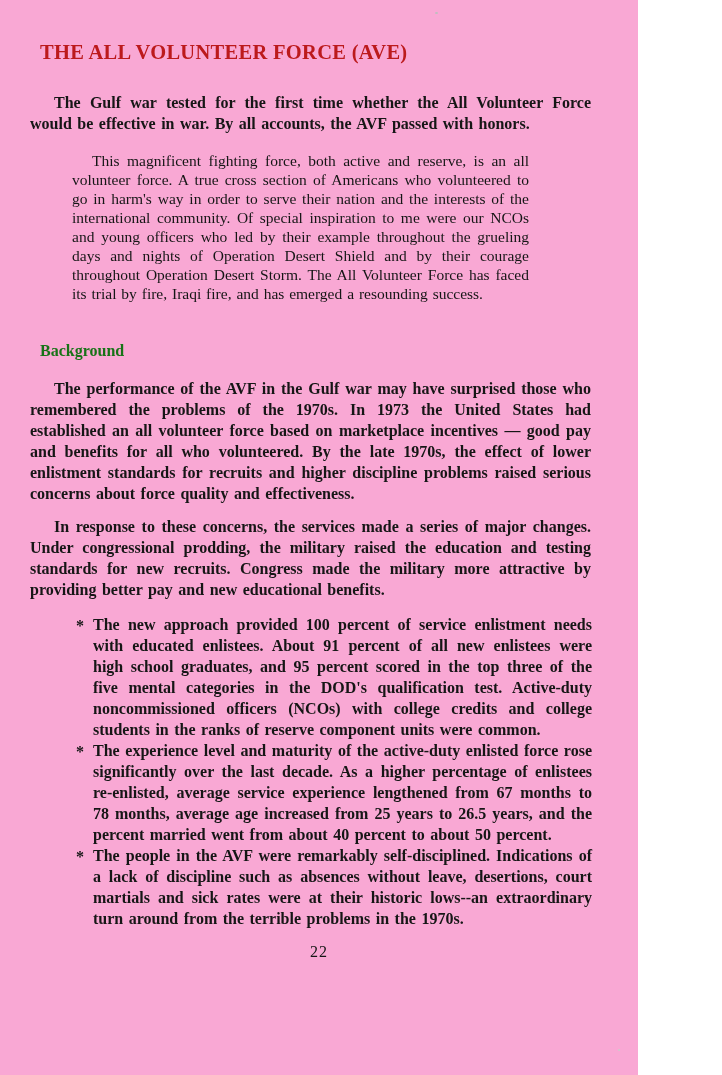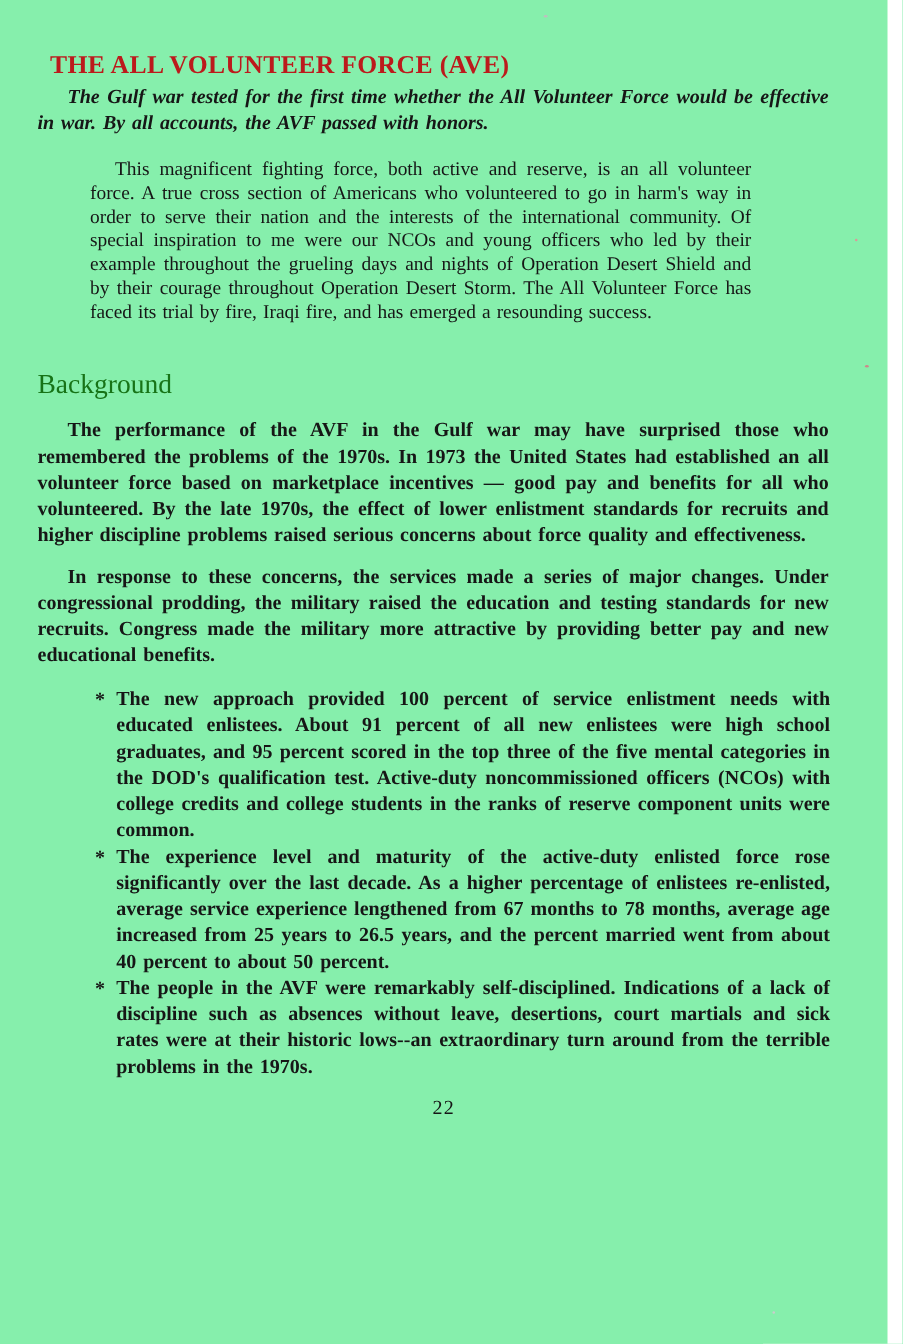--- a/index.html
+++ b/index.html
@@ -1,22 +1,22 @@
 <!DOCTYPE html>
 <html><head>
 <meta charset="utf-8">
 <style>
   html, body { margin: 0; padding: 0; }
   body { width: 722px; height: 1075px; background: #ffffff; }
 
   .sheet {
     position: relative;
-    width: 710px;
+    width: 638px;
     height: 1075px;
-    background: #86efac;
+    background: #f9a8d4;
     overflow: hidden;
     font-family: "Liberation Serif", "DejaVu Serif", serif;
     font-weight: bold;
     color: #161616;
   }
 
   .doc-title {
     margin: 41px 46px 0 40px;
     font-size: 20.5px;
     line-height: 22px;
@@ -25,38 +25,38 @@
   }
 
   .para {
     margin: 0 47px 0 30px;
     font-size: 16px;
     line-height: 21px;
     text-align: justify;
     text-indent: 24px;
     word-spacing: 1.5px;
   }
-  .para.p1 { margin-top: 4px; font-style: italic; }
+  .para.p1 { margin-top: 29px; }
   .para.p2 { margin-top: 14px; }
 
   .quote {
     margin: 17px 109px 0 72px;
     font-size: 15.5px;
     line-height: 19px;
     font-weight: normal;
     text-align: justify;
     text-indent: 20px;
     word-spacing: 1px;
   }
 
   .section-heading {
-    margin: 38px 0 0 30px;
-    font-size: 22px;
+    margin: 38px 0 0 40px;
+    font-size: 16px;
     line-height: 19px;
-    font-weight: normal;
+    font-weight: bold;
   }
 
   .bpara { text-indent: 24px; }
   .bpara.bp1 { margin-top: 18px; }
   .bpara.bp2 { margin-top: 12px; }
   .bpara.bp3 { margin-top: 12px; }
 
   .bullets {
     margin: 14px 46px 0 76px;
   }

